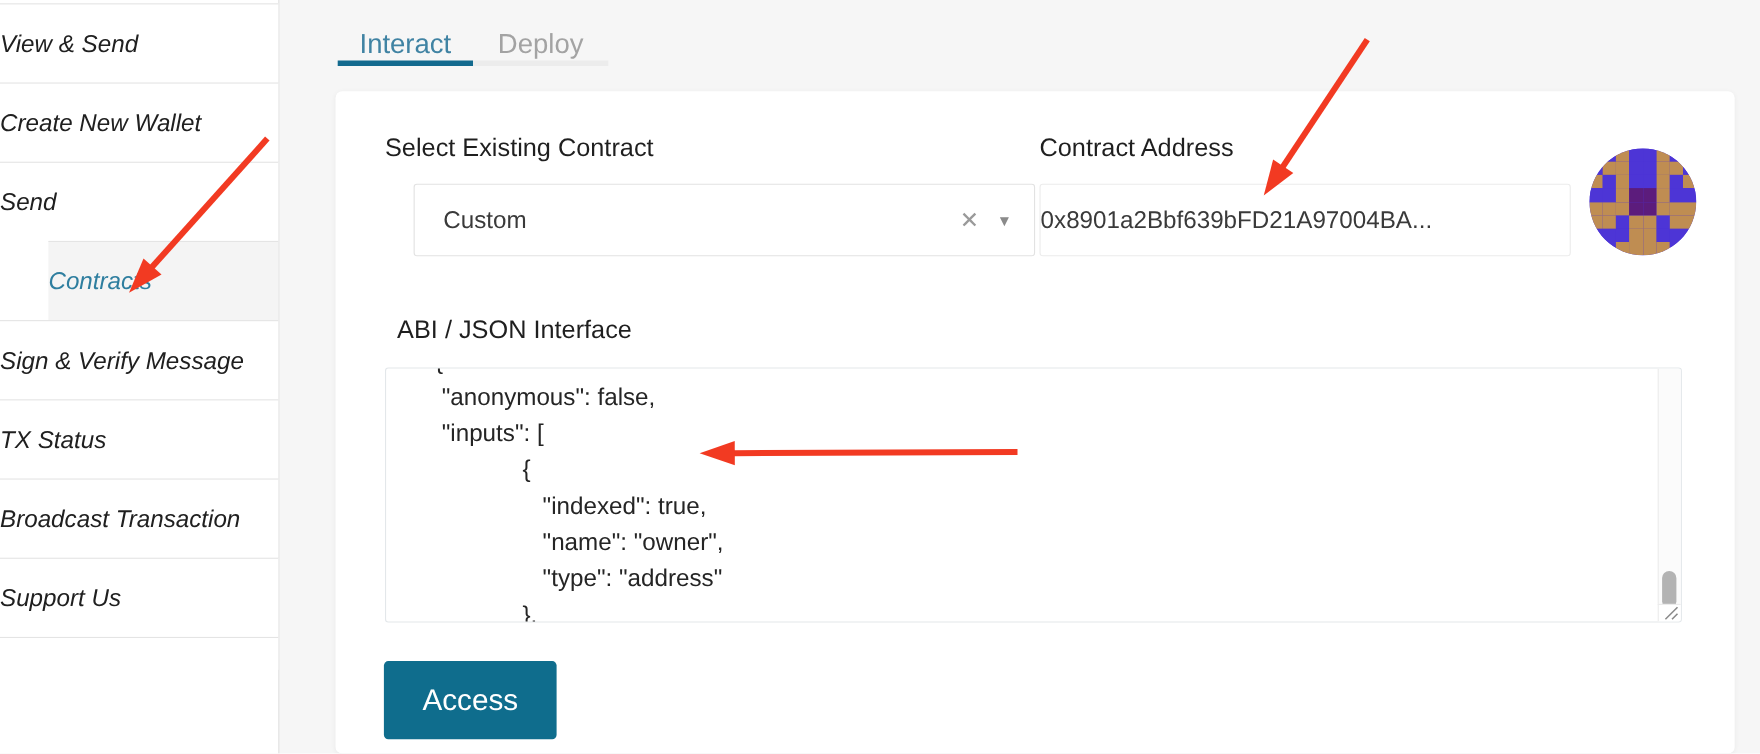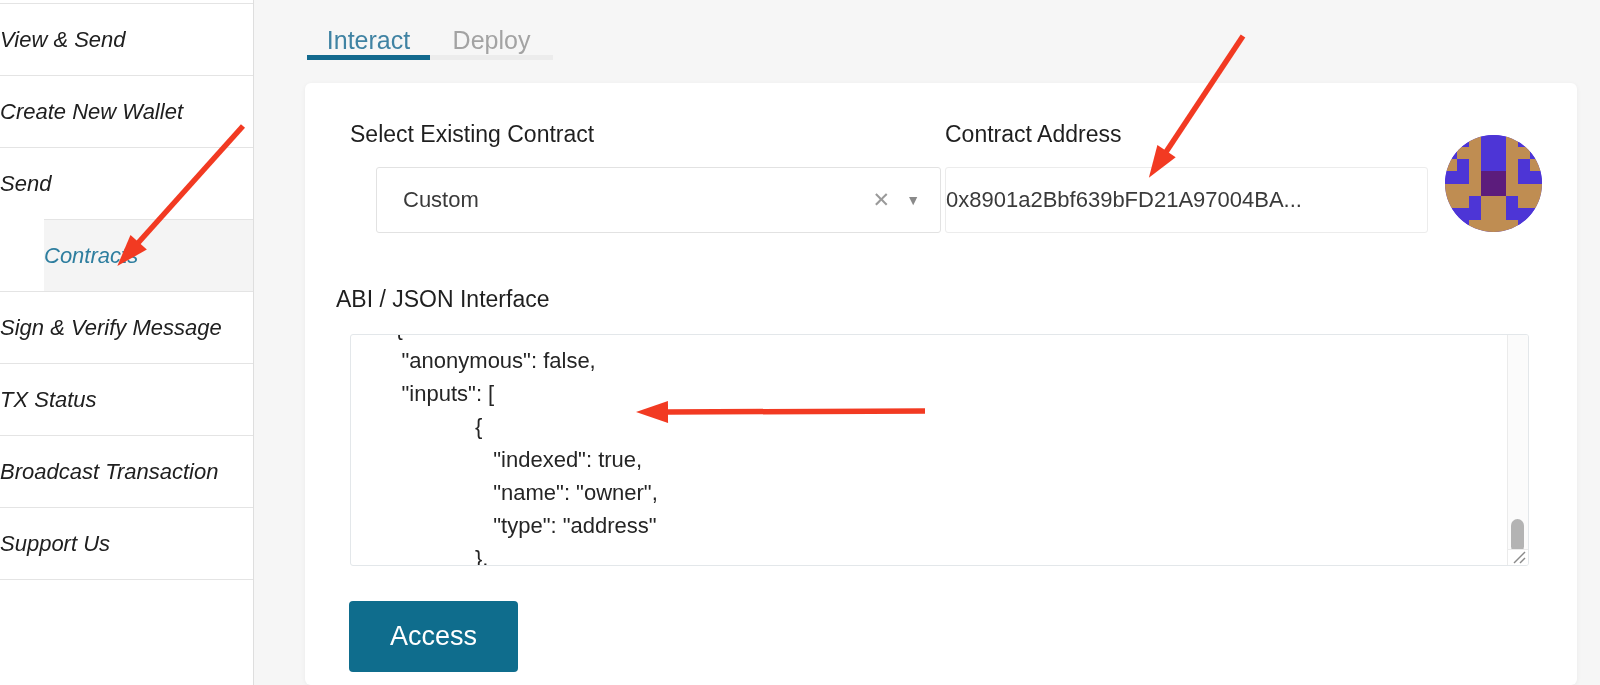--- a/index.html
+++ b/index.html
@@ -60,21 +60,21 @@
     border-radius:6px;
     box-shadow:0 1px 5px rgba(0,0,0,0.05);
   }
   .field-label {
     position:absolute;
     font-size:23px;
     color: var(--label_text, #1f1f1f);
   }
   .lbl-select   { left:45px;  top:38px; }
   .lbl-address  { left:640px; top:38px; }
-  .lbl-abi      { left:31px;  top:203px; }
+  .lbl-abi      { left:56px;  top:203px; }
 
   .select-box {
     position:absolute; left:45px; top:84px; width:565px; height:66px;
     background:#fff;
     border:1px solid var(--field_border, #e2e2e2);
     border-radius:3px;
     display:flex; align-items:center;
     cursor:pointer;
     margin-left:26px;
   }
@@ -144,21 +144,21 @@
   .abi-corner {
     position:absolute; right:0; bottom:0; width:21px; height:16px;
     background:#fff;
     border-left:1px solid #ebebeb;
     border-top:1px solid #ebebeb;
     cursor:nwse-resize;
   }
 
   
   .access-btn {
-    position:absolute; left:44px; top:518px; width:169px; height:71px;
+    position:absolute; left:44px; top:518px; width:157px; height:71px;
     background: var(--button_bg, #0f6d8d);
     color: var(--button_text, #ffffff);
     border:none; border-radius:4px;
     font-size:27px;
     font-family:"Liberation Sans", sans-serif;
     cursor:pointer;
   }
 
   
   .arrows {

